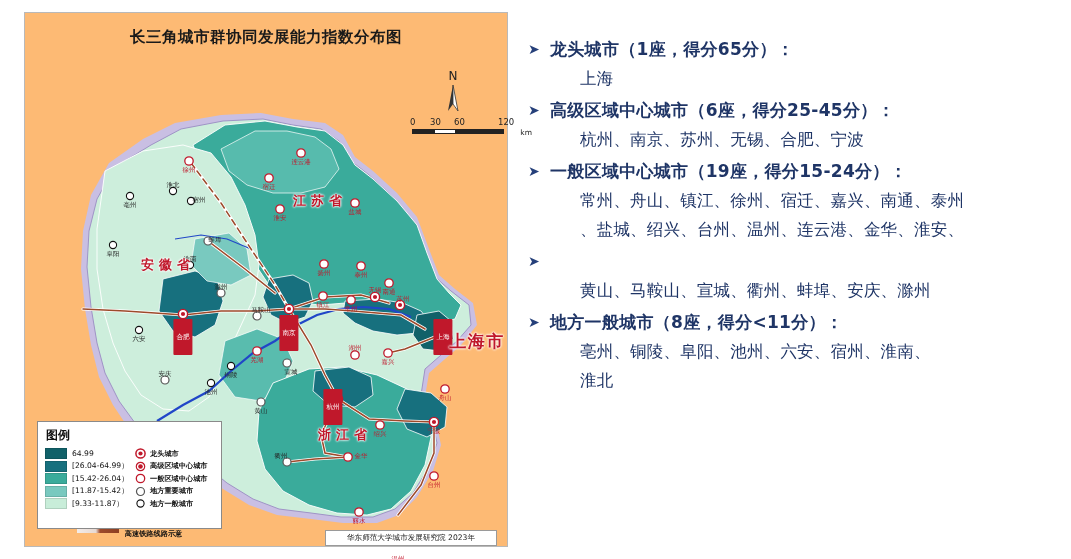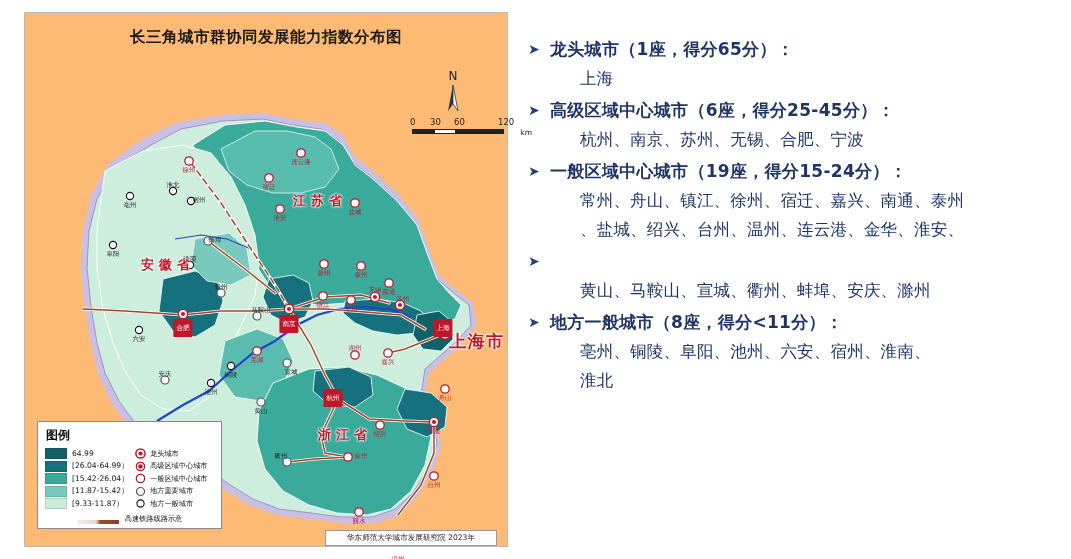--- a/index.html
+++ b/index.html
@@ -40,37 +40,37 @@
   }
   .city-label.red{color:#c0182b;}
   .prov-label{
     position:absolute;font-size:13px;font-weight:bold;color:#c0182b;
     letter-spacing:5px;white-space:nowrap;transform:translate(-50%,-50%);
     text-shadow:0 0 2px #fff,0 0 2px #fff,0 0 3px #fff;
   }
   .prov-label.sh{font-size:17px;letter-spacing:1.5px;}
   .cap-box{
     position:absolute;background:#c0182b;color:#fff;font-size:6.6px;
-    padding:5px 3px;border-radius:1px;white-space:nowrap;
+    padding:14px 3px;border-radius:1px;white-space:nowrap;
     transform:translate(-50%,0);line-height:8px;
   }
 
   
   .legend{
     position:absolute;left:12px;top:408px;width:185px;height:108px;
     border:1px solid #8a8a8a;background:#ffffff;box-sizing:border-box;padding:5px 7px;
   }
   .legend-title{font-size:12px;font-weight:bold;color:#111;margin:0 0 4px 1px;}
   .legend-rows{display:flex;flex-direction:column;gap:1px;}
   .legend-row{display:flex;align-items:center;height:11.5px;}
   .swatch{width:20px;height:9px;display:block;border:0.5px solid rgba(0,0,0,.12);}
   .legend-range{font-size:7.6px;color:#111;margin-left:5px;width:62px;white-space:nowrap;}
   .legend-mk{width:13px;display:flex;align-items:center;justify-content:center;}
-  .legend-cat{font-size:7.2px;color:#111;margin-left:3px;white-space:nowrap;font-weight:normal;}
-  .legend-rail{display:flex;align-items:flex-end;justify-content:center;margin-top:3px;}
+  .legend-cat{font-size:7.2px;color:#111;margin-left:3px;white-space:nowrap;font-weight:bold;}
+  .legend-rail{display:flex;align-items:flex-start;justify-content:center;margin-top:18px;}
   .rail-line{width:42px;height:4px;display:block;
     background:linear-gradient(to right,#f3ece9 0%,#e7d9d2 45%,#9d4a2b 55%,#8d3f22 100%);}
   .legend-rail .legend-cat{margin-left:6px;}
 
   .credit{
     position:absolute;left:300px;top:517px;width:172px;height:16px;
     border:1px solid #9a9a9a;background:#fff;box-sizing:border-box;
     font-size:7.6px;color:#222;display:flex;align-items:center;justify-content:center;
     white-space:nowrap;
   }

